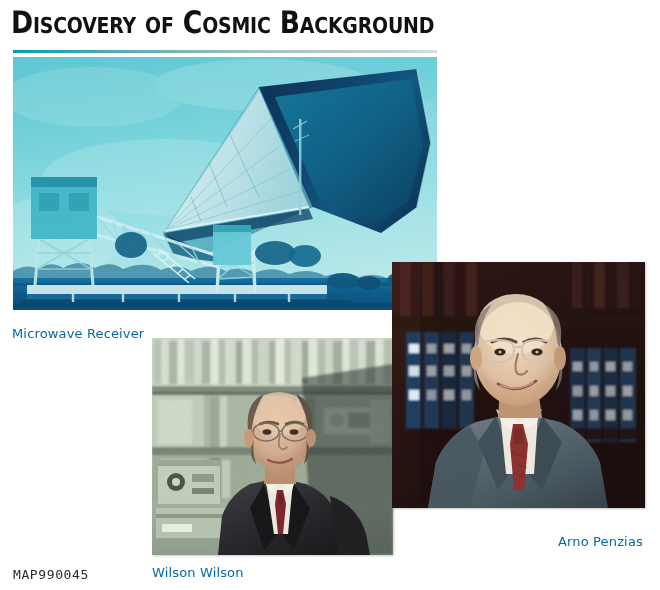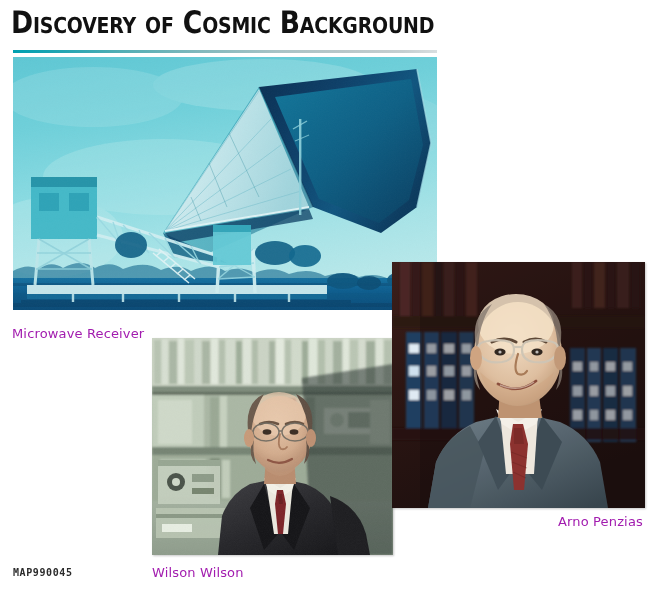--- a/index.html
+++ b/index.html
@@ -65,41 +65,40 @@
 
   #photo-antenna  { left: 13px;  top: 57px;  width: 424px; height: 253px; }
   #photo-wilson   { left: 152px; top: 338px; width: 241px; height: 217px;
                     box-shadow: 1px 1px 2px rgba(0,0,0,0.22); }
   #photo-penzias  { left: 392px; top: 262px; width: 253px; height: 246px;
                     box-shadow: 1px 1px 2px rgba(0,0,0,0.22); }
 
   
   .caption {
     position: absolute;
-    color: #a21caf;
+    color: #0369a1;
     font-family: "DejaVu Sans", "Liberation Sans", sans-serif;
     font-size: 13px;
     line-height: 16px;
     letter-spacing: 0.15px;
     white-space: nowrap;
   }
   #caption-antenna { left: 12px;  top: 326px; }
   #caption-wilson  { left: 152px; top: 565px; }
-  #caption-penzias { left: 558px; top: 514px; text-align: center; }
+  #caption-penzias { left: 558px; top: 534px; text-align: center; }
 
   #map-id {
     position: absolute;
     left: 13px;
     top: 567px;
     color: #2b2b2b;
     font-family: "DejaVu Sans Mono", "Liberation Mono", monospace;
-    font-size: 10px;
+    font-size: 13px;
     letter-spacing: 0.6px;
     white-space: nowrap;
-    font-weight: bold;
   }
 </style>
 </head>
 <body>
 
 <div id="page-title">Discovery of Cosmic Background</div>
 
 <div id="title-rule"></div>
 
 <div class="photo" id="photo-antenna">

